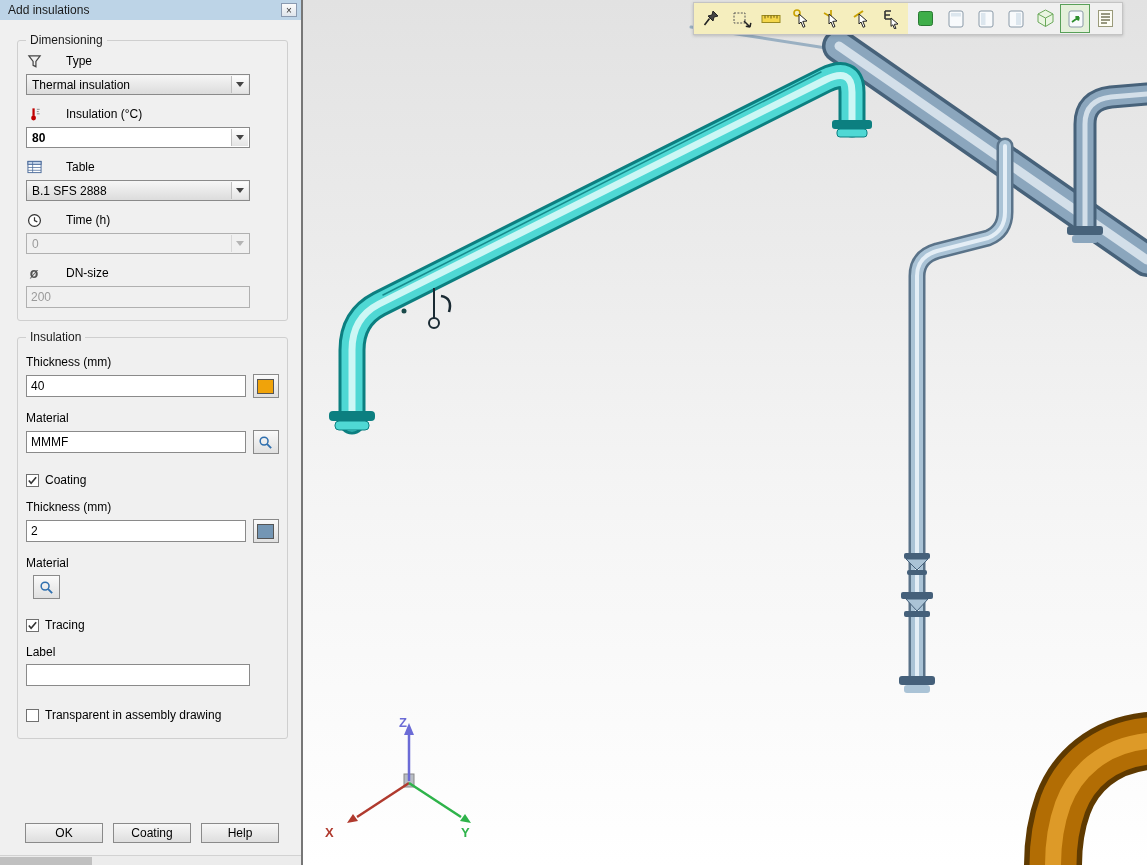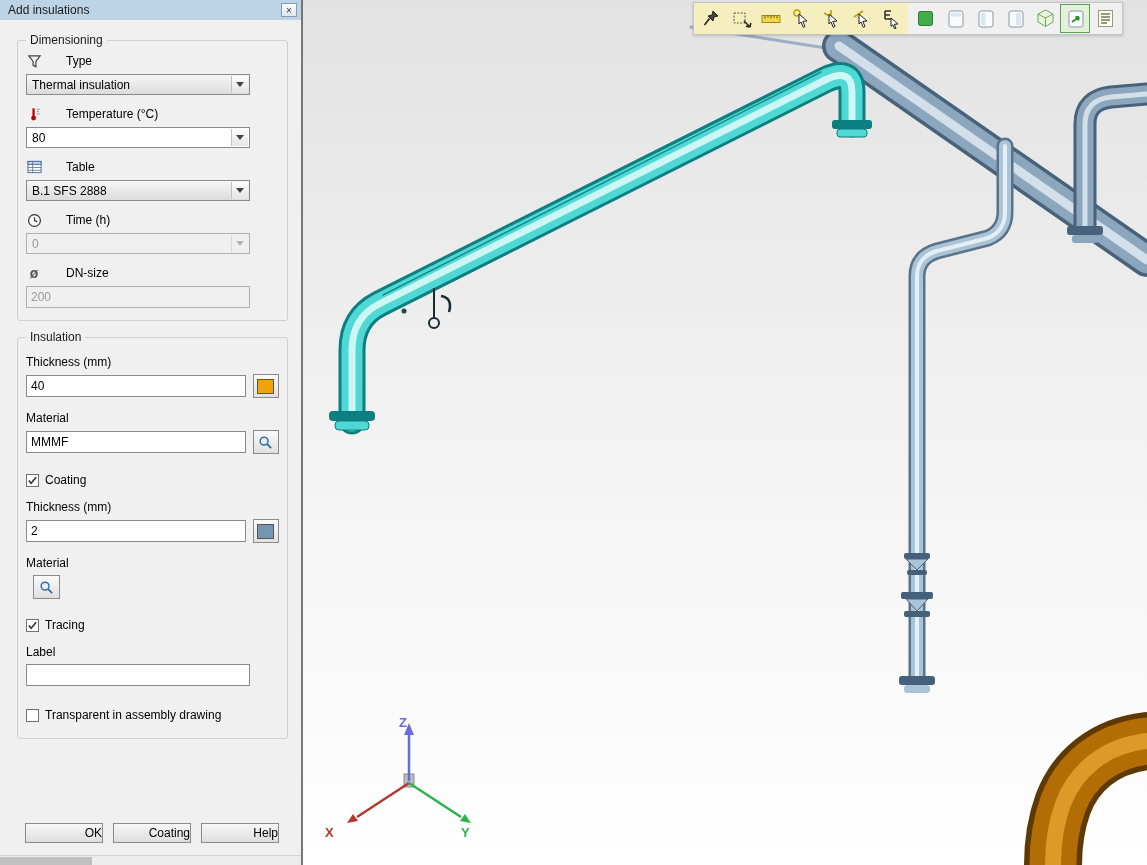--- a/index.html
+++ b/index.html
@@ -12,40 +12,40 @@
   .titlebar-text { flex:1; }
   .close-btn { width:16px; height:14px; border:1px solid #8a9ab0; background:linear-gradient(#fbfbfb,#dfe5ec); font-size:10px; line-height:11px; text-align:center; color:#333; cursor:default; padding:0; }
   .dlg-body { padding:4px 13px 0 17px; }
   .groupbox { position:relative; border:1px solid #cfcfcf; border-radius:3px; padding:4px 8px 12px 8px; margin-top:16px; background:var(--panel-bg); }
   .legend { position:absolute; top:-8px; left:8px; background:var(--panel-bg); padding:0 4px; font-size:12px; color:#1a1a1a; }
   .icon-row { display:flex; align-items:center; gap:24px; margin:11px 0 5px 0; font-size:12px; }
   .icon-row:first-of-type { margin-top:8px; }
   .fld-icon { width:16px; height:16px; display:inline-flex; align-items:center; justify-content:center; }
   .glyph-icon { font-size:14px; color:#555; font-weight:bold; }
   .combo { position:relative; width:224px; height:21px; border:1px solid #8a8a8a; background:linear-gradient(#f6f6f6,#dcdcdc); font-size:12px; display:flex; align-items:center; padding-left:5px; }
-  .combo.white { background:#fff; }
+  .combo.white { background:#fff;font-weight:bold; }
   .combo.disabled { background:#f0f0f0; color:#9a9a9a; border-color:#b0b0b0; }
   .combo-btn { position:absolute; right:1px; top:1px; bottom:1px; width:17px; display:flex; align-items:center; justify-content:center; background:linear-gradient(#fdfdfd,#e4e4e4); border-left:1px solid #c0c0c0; }
   .combo.disabled .combo-btn { background:#f0f0f0; border-left-color:#d8d8d8; }
   .arr { width:0; height:0; border-left:4px solid transparent; border-right:4px solid transparent; border-top:5px solid #444; }
   .combo.disabled .arr { border-top-color:#b4b4b4; }
   .field-label { font-size:12px; margin:13px 0 5px 0; }
   .input-row { display:flex; align-items:center; }
   .text-input { width:224px; height:22px; border:1px solid #8a8a8a; background:#fff; font:12px "Liberation Sans", sans-serif; padding:3px 4px; }
   .text-input.disabled { background:#f0f0f0; color:#9a9a9a; border-color:#b0b0b0; }
   .side-btn { width:27px; height:24px; margin-left:7px; border:1px solid #8a8a8a; background:linear-gradient(#fafafa,#e0e0e0); display:flex; align-items:center; justify-content:center; padding:0; }
   .swatch { width:17px; height:15px; border:1px solid #555; display:block; }
   .swatch.orange { background:var(--swatch-orange); }
   .swatch.blue { background:var(--swatch-blue); }
   .check-row { display:flex; align-items:center; gap:6px; margin:19px 0 4px 0; font-size:12px; }
   .checkbox { width:13px; height:13px; border:1px solid #707070; background:#fff; display:inline-flex; align-items:center; justify-content:center; }
   .checkbox svg { display:none; width:11px; height:11px; }
   .checkbox.checked svg { display:block; }
   .btn-row { position:absolute; left:25px; bottom:22px; display:flex; gap:10px; }
-  .dlg-btn { width:78px; height:20px; border:1px solid #8a8a8a; background:linear-gradient(#f7f7f7,#dedede); font:12px "Liberation Sans", sans-serif;text-align:right; }
+  .dlg-btn { width:78px; height:20px; border:1px solid #8a8a8a; background:linear-gradient(#f7f7f7,#dedede); font:12px "Liberation Sans", sans-serif; }
   .hscroll { position:absolute; left:0; bottom:0; width:301px; height:10px; background:#ececec; border-top:1px solid #d2d2d2; }
   .hthumb { position:absolute; left:0; top:1px; width:92px; height:8px; background:#c0c0c0; }
 
   
   .viewport { position:absolute; left:303px; top:0; width:844px; height:865px; background:linear-gradient(var(--viewport-top), #f4f4f4 55%, var(--viewport-bottom)); overflow:hidden; }
   .scene { position:absolute; left:0; top:0; }
   .s { fill:none; stroke-linecap:round; stroke-linejoin:round; }
   .cyO { stroke:var(--pipe-cyan-dark); stroke-width:27; }
   .cyM { stroke:var(--pipe-cyan); stroke-width:21; }
   .cyL { stroke:var(--pipe-cyan-light); stroke-width:7; }
@@ -108,21 +108,21 @@
         </div>
 
         <div class="icon-row">
           <span class="fld-icon">
             <svg width="15" height="16" viewBox="0 0 16 16">
                 <line x1="7" y1="2" x2="7" y2="10" stroke="#c00000" stroke-width="2.4"></line>
                 <circle cx="7" cy="12.2" r="2.6" fill="#c00000"></circle>
                 <path d="M10.5 3 h3 M10.5 5.4 h2 M10.5 7.8 h3" stroke="#888" stroke-width="1"></path>
               </svg>
           </span>
-          <span>Temperature (°C)</span>
+          <span>Insulation (°C)</span>
         </div>
         <div class="combo white">
           <span>80</span>
           <span class="combo-btn">
               <i class="arr"></i>
             </span>
         </div>
 
         <div class="icon-row">
           <span class="fld-icon">

